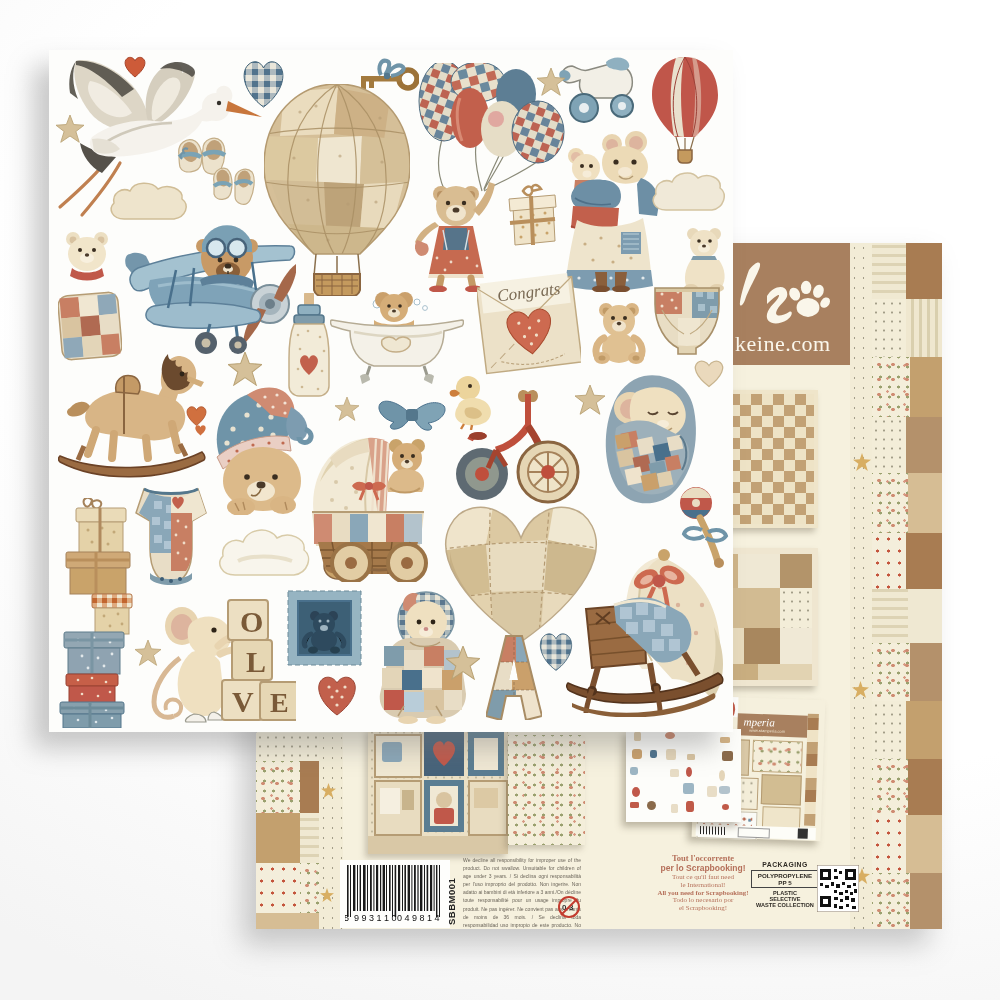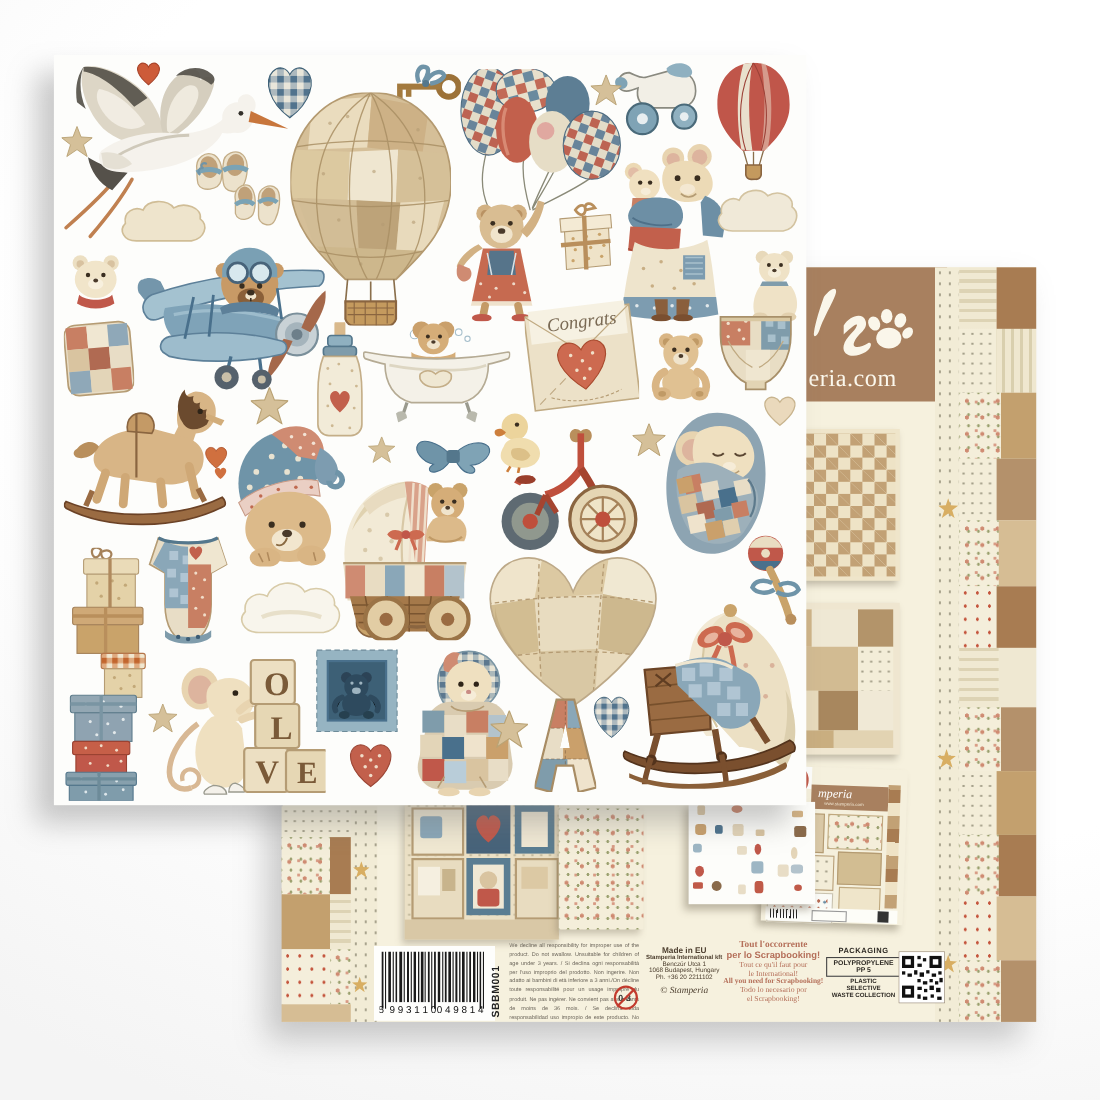--- a/index.html
+++ b/index.html
@@ -36,21 +36,21 @@
     <path d="M22,12 C28,4 34,2 33,8 C32,14 22,30 18,42 C16,48 12,50 13,44 C14,36 19,20 22,12 Z" fill="#faf6ea"></path>
     <path d="M40,38 C46,28 58,26 60,34 C62,42 54,44 50,52 C46,60 56,58 62,54 C66,52 66,58 60,62 C50,68 38,66 40,56 C42,48 50,44 52,38 C53,34 44,42 40,46 Z" fill="#faf6ea"></path>
     <g fill="#faf6ea" transform="translate(-14,0) scale(0.95)">
       <ellipse cx="100" cy="52" rx="12" ry="10"></ellipse>
       <ellipse cx="86" cy="38" rx="5.5" ry="7" transform="rotate(-25 86 38)"></ellipse>
       <ellipse cx="98" cy="31" rx="5.5" ry="7"></ellipse>
       <ellipse cx="111" cy="35" rx="5.5" ry="7" transform="rotate(20 111 35)"></ellipse>
       <ellipse cx="118" cy="47" rx="4.5" ry="6" transform="rotate(40 118 47)"></ellipse>
     </g>
   </svg>
-  <div class="abs" style="left:478px;top:88px;font-family:'Liberation Serif',serif;font-size:22px;color:#fbf7ec;letter-spacing:0.5px;">eria.com</div>
+  <div class="abs" style="left:478px;top:88px;font-family:'Liberation Serif',serif;font-size:22px;color:#fbf7ec;letter-spacing:0.5px;">keine.com</div>
 
   <div class="abs dotty" style="left:593px;top:0;width:22px;height:686px;"></div>
 
   <div class="abs" style="left:615px;top:0;width:70px;height:686px;">
     <div class="abs stripesH" style="left:0;top:0;width:34px;height:56px;"></div>
     <div class="abs brown1" style="left:34px;top:0;width:36px;height:56px;"></div>
     <div class="abs dotty2" style="left:0;top:56px;width:34px;height:58px;"></div>
     <div class="abs stripesV" style="left:34px;top:56px;width:36px;height:58px;"></div>
     <div class="abs floral" style="left:0;top:114px;width:38px;height:60px;"></div>
     <div class="abs tan1" style="left:38px;top:114px;width:32px;height:60px;"></div>
@@ -240,33 +240,25 @@
 
   <div class="abs" style="left:206px;top:613px;width:118px;height:72px;font-size:5px;line-height:8.1px;color:#6b655a;text-align:justify;overflow:hidden;">
   We decline all responsibility for improper use of the product. Do not swallow. Unsuitable for children of age under 3 years. / Si declina ogni responsabilità per l'uso improprio del prodotto. Non ingerire. Non adatto ai bambini di età inferiore a 3 anni./On décline toute responsabilité pour un usage impropre du produit. Ne pas ingérer. Ne convient pas aux enfants de moins de 36 mois. / Se declina toda responsabilidad uso impropio de este producto. No ingerir. No apto para niños menores de 3 años. / Wir übernehmen keine Verantwortung für unsachgemäßen Gebrauch des Produkts ab. Nicht verschlucken. Nicht geeignet für Kinder unter 3 Jahren</div>
 
   <svg class="abs" style="left:300px;top:652px" width="24" height="24" viewBox="0 0 24 24">
     <circle cx="12" cy="12" r="10" fill="none" stroke="#c23b2e" stroke-width="2"></circle>
     <text x="5" y="15" font-size="8" fill="#333" font-weight="bold">0-3</text>
     <line x1="4" y1="20" x2="20" y2="4" stroke="#c23b2e" stroke-width="2"></line>
   </svg>
 
-  <div class="abs txt" style="left:300px;top:616px;width:130px;text-align:center;">
-    <div style="font-size:7.5px;font-weight:bold;">Made in EU</div>
-    <div style="font-size:5.5px;font-weight:bold;">Stamperia International kft</div>
-    <div style="font-size:5.8px;">Benczúr Utca 1</div>
-    <div style="font-size:5.8px;">1068 Budapest, Hungary</div>
-    <div style="font-size:5.8px;">Ph. +36 20 2211102</div>
-    <div style="font-family:'Liberation Serif',serif;font-style:italic;font-size:8.5px;margin-top:3px;">© <i>Stamperia</i></div>
-  </div>
 
   <div class="abs" style="left:398px;top:610px;width:96px;text-align:center;color:#b5705a;">
     <div style="font-family:'Liberation Serif',serif;font-weight:bold;font-size:8.5px;">Tout l'occorrente</div>
     <div style="font-family:Liberation Sans, sans-serif;font-weight:bold;font-size:8.5px;">per lo Scrapbooking!</div>
-    <div style="font-family:'Liberation Serif',serif;font-size:7px;">Tout ce qu'il faut pour</div>
+    <div style="font-family:'Liberation Serif',serif;font-size:7px;">Tout ce qu'il faut need</div>
     <div style="font-family:'Liberation Serif',serif;font-size:7px;">le International!</div>
     <div style="font-family:'Liberation Serif',serif;font-weight:bold;font-size:6.8px;">All you need for Scrapbooking!</div>
     <div style="font-family:'Liberation Serif',serif;font-size:7px;">Todo lo necesario por</div>
     <div style="font-family:'Liberation Serif',serif;font-size:7px;">el Scrapbooking!</div>
   </div>
 
   <div class="abs" style="left:494px;top:618px;width:68px;text-align:center;color:#2e2a24;">
     <div style="font-size:6.8px;font-weight:bold;letter-spacing:0.5px;">PACKAGING</div>
     <div style="border:1px solid #444;margin-top:2px;padding:1px 0;font-size:6.2px;font-weight:bold;">POLYPROPYLENE<br>PP 5</div>
     <div style="font-size:5.6px;font-weight:bold;margin-top:2px;">PLASTIC<br>SELECTIVE<br>WASTE COLLECTION</div>

